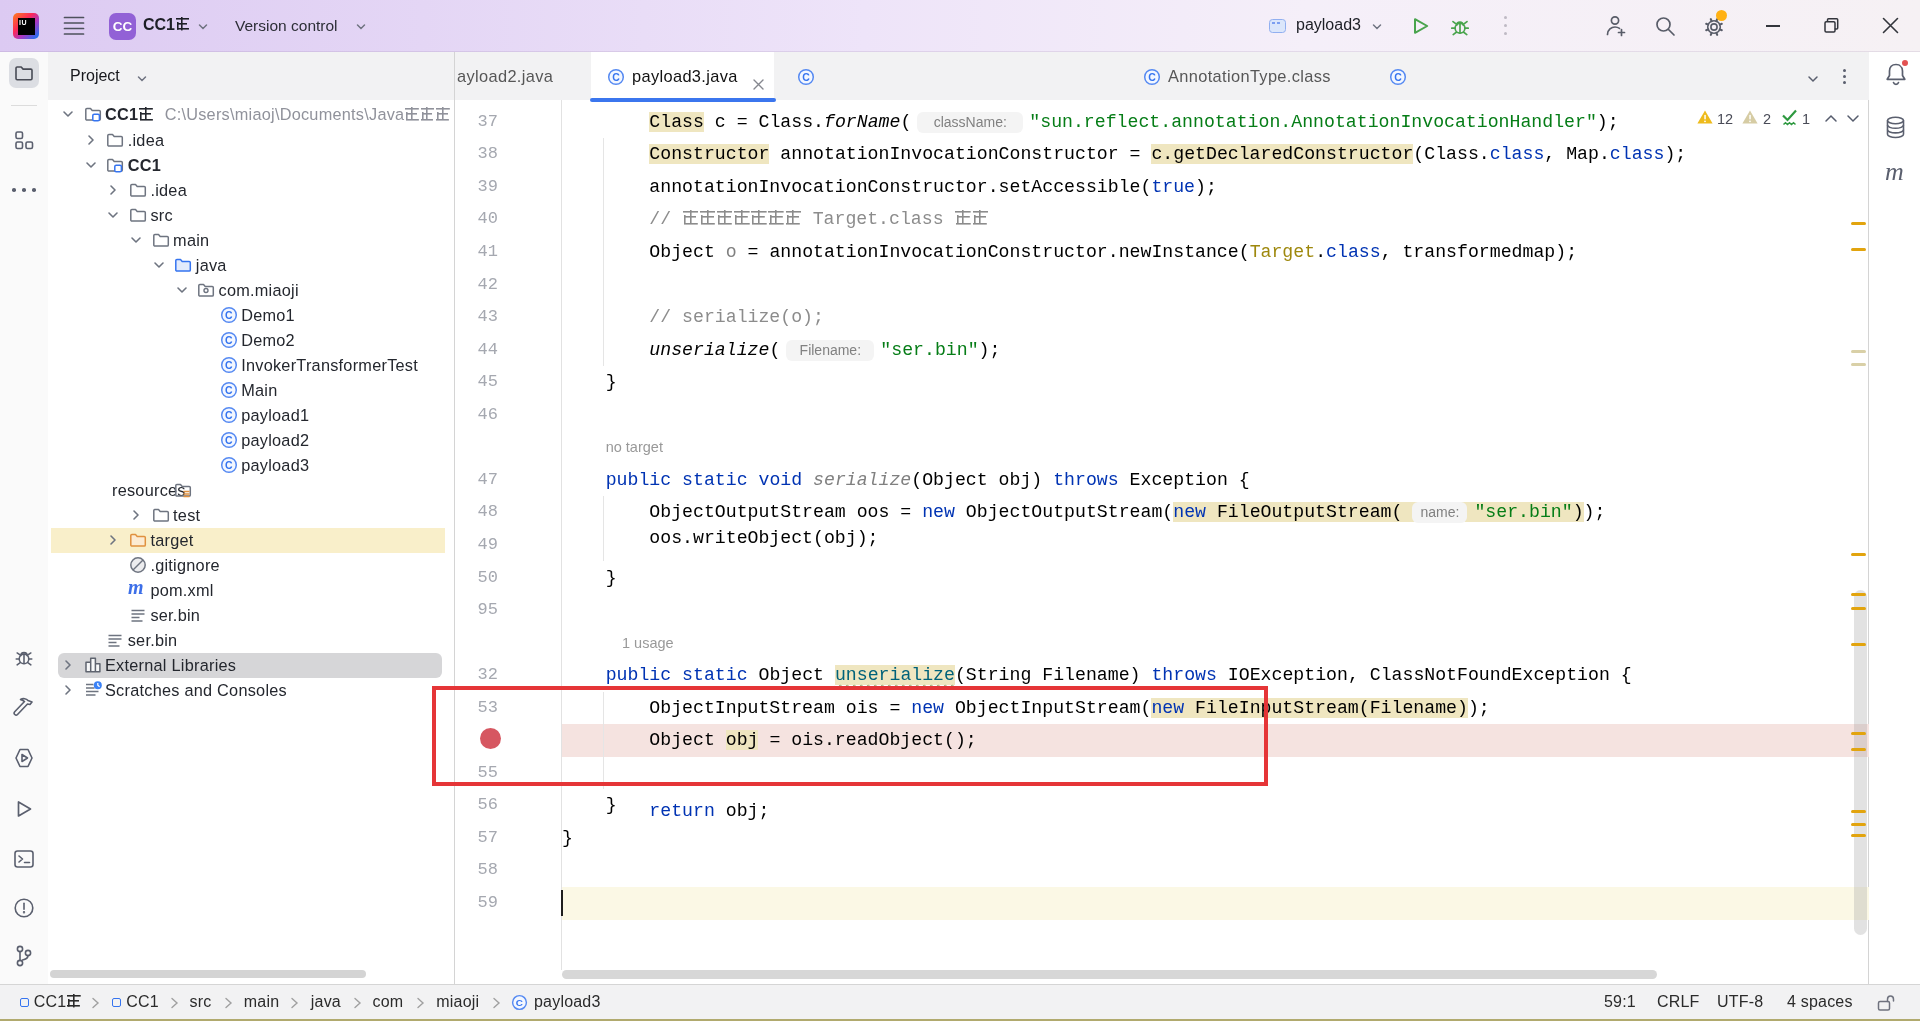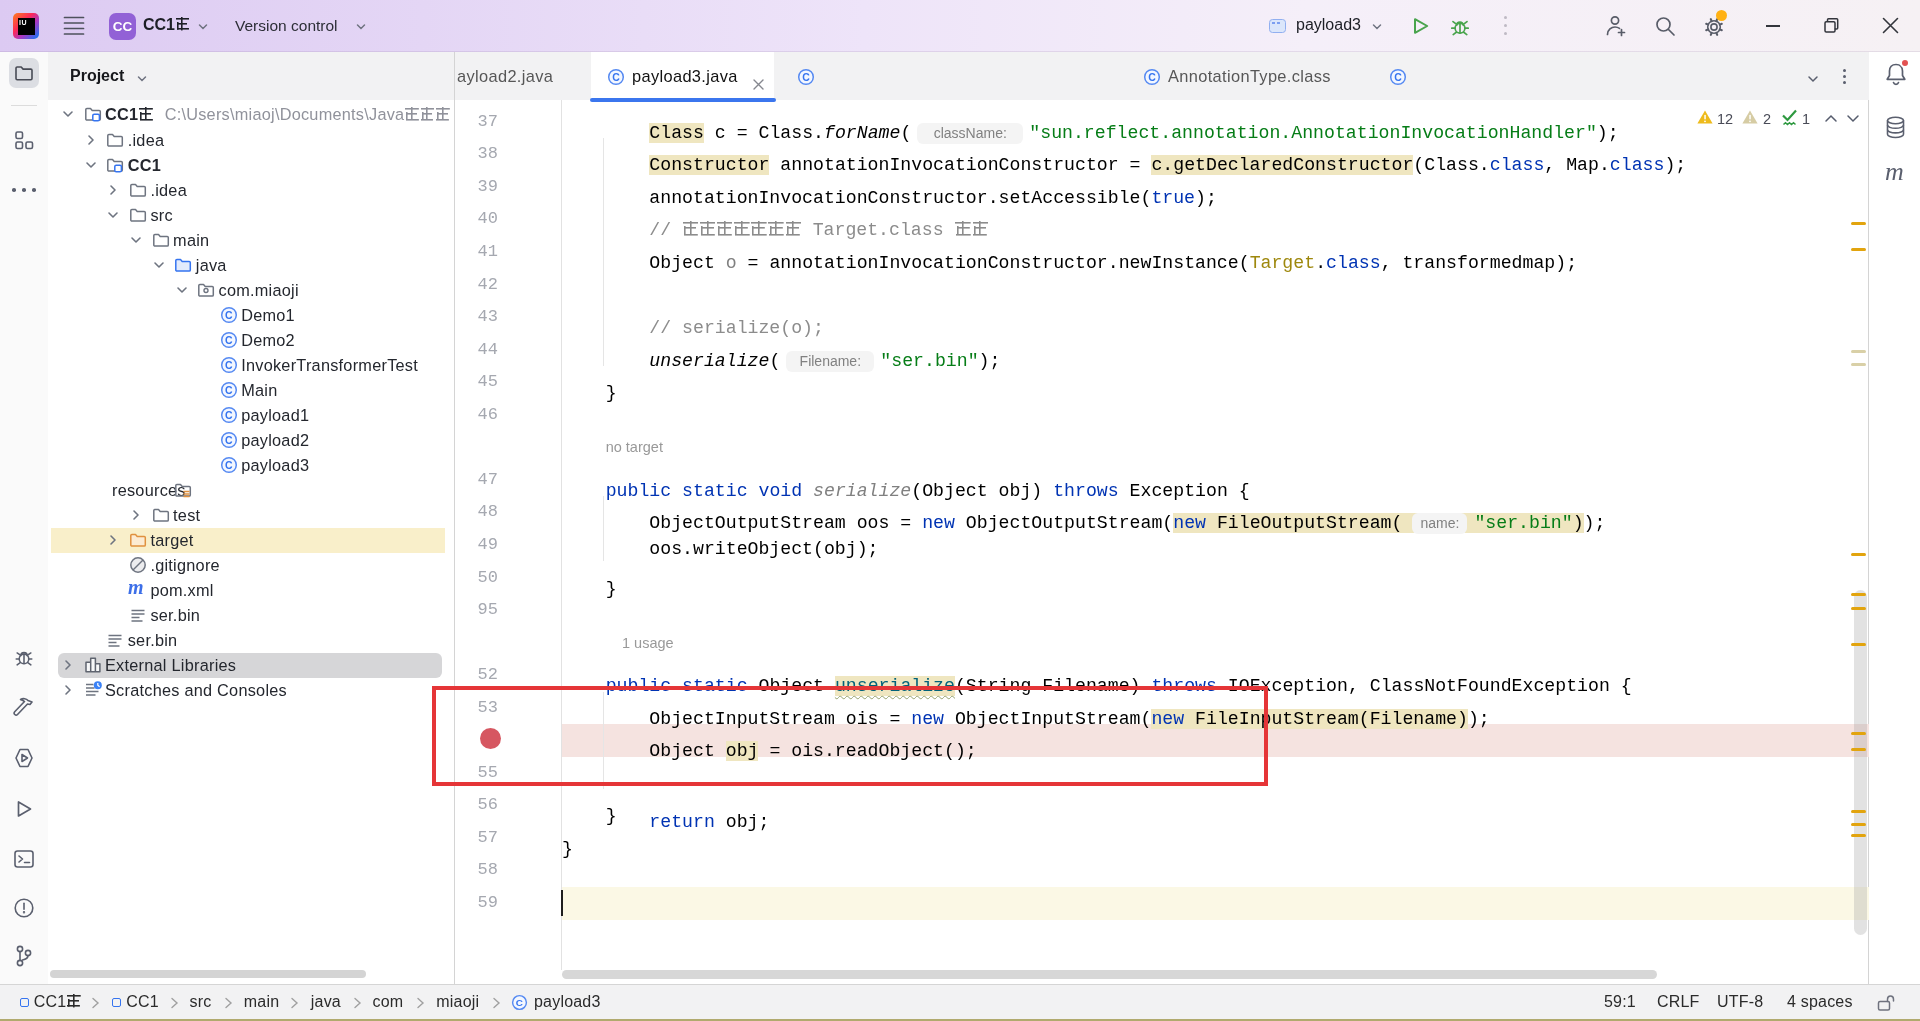--- a/index.html
+++ b/index.html
@@ -35,21 +35,21 @@
 .tchev { position:absolute; width:16px; height:16px; top:4px; }
 
 
 #earea { position:absolute; left:455px; top:52px; width:1414px; height:932px; background:#fff; border-right:1px solid #d4d4d4; }
 #tabbar { position:absolute; left:0; top:0; width:1414px; height:48px; background:#f2f2f3; }
 .tab { position:absolute; top:0; height:48px; line-height:48px; font-size:16.4px; letter-spacing:0.35px; color:#575757; white-space:nowrap; }
 #atab { position:absolute; left:136px; top:0; width:183px; height:48px; background:#fff; }
 #atabline { position:absolute; left:135px; top:45.5px; width:186px; height:4px; background:#3b76ee; border-radius:2px; }
 
 .cl { position:absolute; left:107px; height:32.55px; line-height:32.55px;
-  font-family:"Liberation Mono", monospace; font-size:18.2px; color:#000; white-space:pre;margin-top:11px; }
+  font-family:"Liberation Mono", monospace; font-size:18.2px; color:#000; white-space:pre; }
 .ln { position:absolute; left:0; width:43px; height:32.55px; line-height:32.55px; text-align:right;
   font-family:"Liberation Mono", monospace; font-size:17px; color:#a5a8b0; }
 .k { color:#0033b3; }
 .s { color:#067d17; }
 .cm { color:#8c8c8c; }
 .gr { color:#808080; }
 .gold { color:#9e880d; }
 .teal { color:#00627a; }
 .hl { background:#efe6c0; }
 .it { font-style:italic; }
@@ -120,21 +120,21 @@
 
     <svg class="abs" style="left:14px;top:893px;" width="20" height="22" viewBox="0 0 20 22" fill="none" stroke="#5a5f6e" stroke-width="1.6" stroke-linecap="round">
         <circle cx="6" cy="4" r="2.6"></circle>
         <circle cx="14" cy="8" r="2.6"></circle>
         <circle cx="6" cy="18" r="2.6"></circle>
         <path d="M6 6.6v8.8M14 10.6c0 3-3 4-5.5 4.4"></path>
       </svg>
   </div>
   <div id="ppanel">
     <div id="phead">
-      <div style="position:absolute;left:22px;top:0;height:48px;line-height:48px;font-size:16px;font-weight:bold;color:#17181c;">Project</div>
+      <div style="position:absolute;left:22px;top:0;height:48px;line-height:48px;font-size:16px;font-weight:normal;color:#17181c;">Project</div>
       <svg class="abs" style="left:88px;top:21px;" width="12" height="12" viewBox="0 0 12 12" fill="none" stroke="#6f7380" stroke-width="1.5" stroke-linecap="round">
           <path d="M2.5 4l3.5 3.5L9.5 4"></path>
         </svg>
     </div>
     <div id="ptree">
 
       <div class="abs" style="left:3px;top:475.5px;width:394px;height:25px;background:#f9efca;"></div>
       <div class="abs" style="left:10px;top:600.5px;width:384px;height:25px;border-radius:6px;background:#d6d6d8;"></div>
 
       <div class="trow" style="left:0;top:50.3px;">
@@ -383,21 +383,21 @@
       <div class="ln" style="top:216.55px;">42</div>
       <div class="ln" style="top:249.1px;">43</div>
       <div class="ln" style="top:281.65px;">44</div>
       <div class="ln" style="top:314.2px;">45</div>
       <div class="ln" style="top:346.75px;">46</div>
       <div class="ln" style="top:411.85px;">47</div>
       <div class="ln" style="top:444.4px;">48</div>
       <div class="ln" style="top:476.95px;">49</div>
       <div class="ln" style="top:509.5px;">50</div>
       <div class="ln" style="top:542.05px;">95</div>
-      <div class="ln" style="top:607.15px;">52</div>
+      <div class="ln" style="top:607.15px;">32</div>
       <div class="ln" style="top:639.7px;">53</div>
       <div class="ln" style="top:704.8px;">55</div>
       <div class="ln" style="top:737.35px;">56</div>
       <div class="ln" style="top:769.9px;">57</div>
       <div class="ln" style="top:802.45px;">58</div>
       <div class="ln" style="top:835px;">59</div>
 
       <div class="abs" style="left:24.5px;top:676.3px;width:21px;height:21px;border-radius:50%;background:#d65761;"></div>
 
       <div class="cl" style="top:53.8px;">        <span class="hl">Class</span> c = Class.<span class="it">forName</span>(<span class="hint" style="width:106px;margin:0 6px;">className:</span><span class="s">"sun.reflect.annotation.AnnotationInvocationHandler"</span>);</div>

